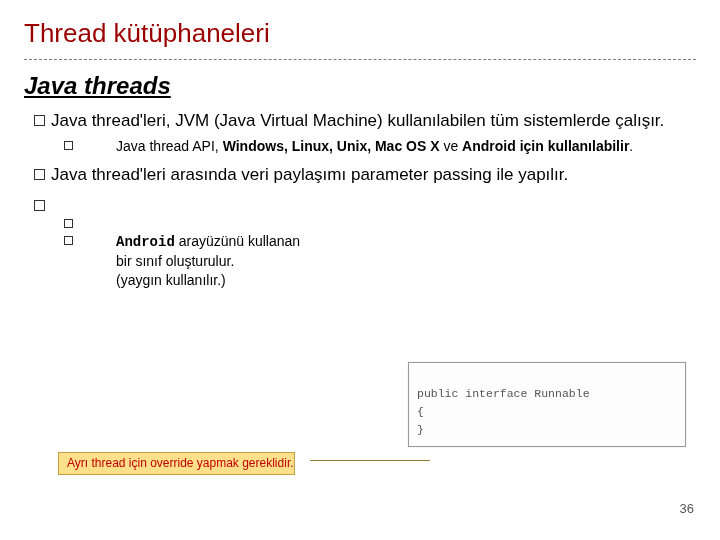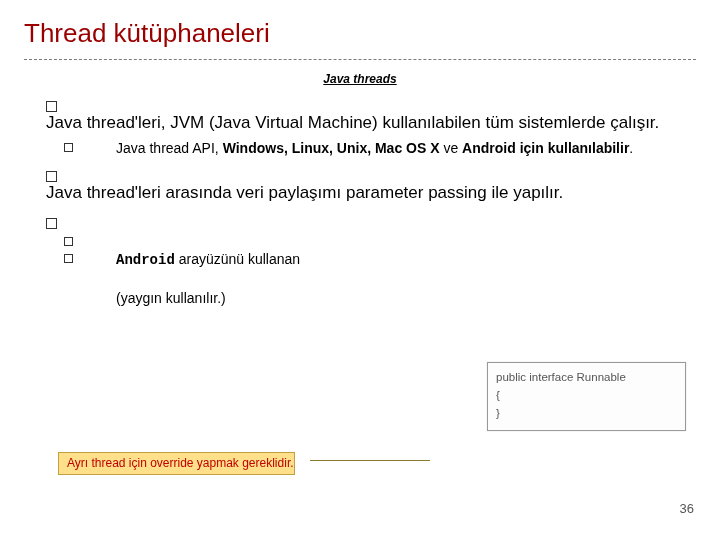--- a/index.html
+++ b/index.html
@@ -19,31 +19,30 @@
     margin-bottom: 10px;
   }
   .dashed-rule {
     border: none;
     border-top: 1px dashed #7a7a7a;
     margin-bottom: 12px;
   }
   .section-heading {
     font-style: italic;
     font-weight: bold;
-    font-size: 12px;
+    font-size: 24px;
     text-decoration: underline;
     margin-bottom: 10px;
-    text-align: center;
   }
   .bullet {
     display: flex;
     align-items: flex-start;
     margin-bottom: 4px;
   }
-  .bullet.level-1 { margin-left: 22px; margin-top: 8px; flex-direction: column; }
+  .bullet.level-1 { margin-left: 10px; margin-top: 8px; }
   .bullet.level-2 { margin-left: 40px; margin-top: 4px; }
   .check {
     display: inline-block;
     width: 11px;
     height: 11px;
     border: 1px solid #333;
     background: #fff;
     flex-shrink: 0;
     margin-top: 5px;
     margin-right: 6px;
@@ -62,25 +61,25 @@
     font-size: 14px;
     line-height: 1.35;
     margin-left: 37px;
   }
   .bold { font-weight: bold; }
   .mono { font-family: "Courier New", monospace; font-weight: bold; }
   .code-img {
     position: absolute;
     right: 34px;
     top: 362px;
-    width: 199px;
+    width: 278px;
     border: 1px solid #999;
     background: #fdfdfd;
-    padding: 6px 8px 8px 8px;
-    font-family: Liberation Sans, sans-serif;
+    padding: 22px 8px 8px 8px;
+    font-family: Liberation Mono, monospace;
     color: #555;
     font-size: 11.5px;
     line-height: 1.55;
     box-shadow: 0 0 1px rgba(0,0,0,0.2);
   }
   .callout {
     position: absolute;
     left: 58px;
     top: 452px;
     background: #fee08a;
@@ -141,21 +140,21 @@
 </div>
 
 <div class="bullet level-2">
   <span class="check small"></span>
 </div>
 
 <div class="bullet level-2" style="max-width:320px;">
   <span class="check small"></span>
   <div class="bullet-text-l2">
     <span class="mono">Android</span><span> arayüzünü kullanan</span><br>
-    <br>
+    <span>bir sınıf oluşturulur.</span><br>
     <span>(yaygın kullanılır.)</span>
   </div>
 </div>
 
 <div class="code-img">
   <div>public interface Runnable</div>
   <div>{</div>
   <div>}</div>
 </div>
 

